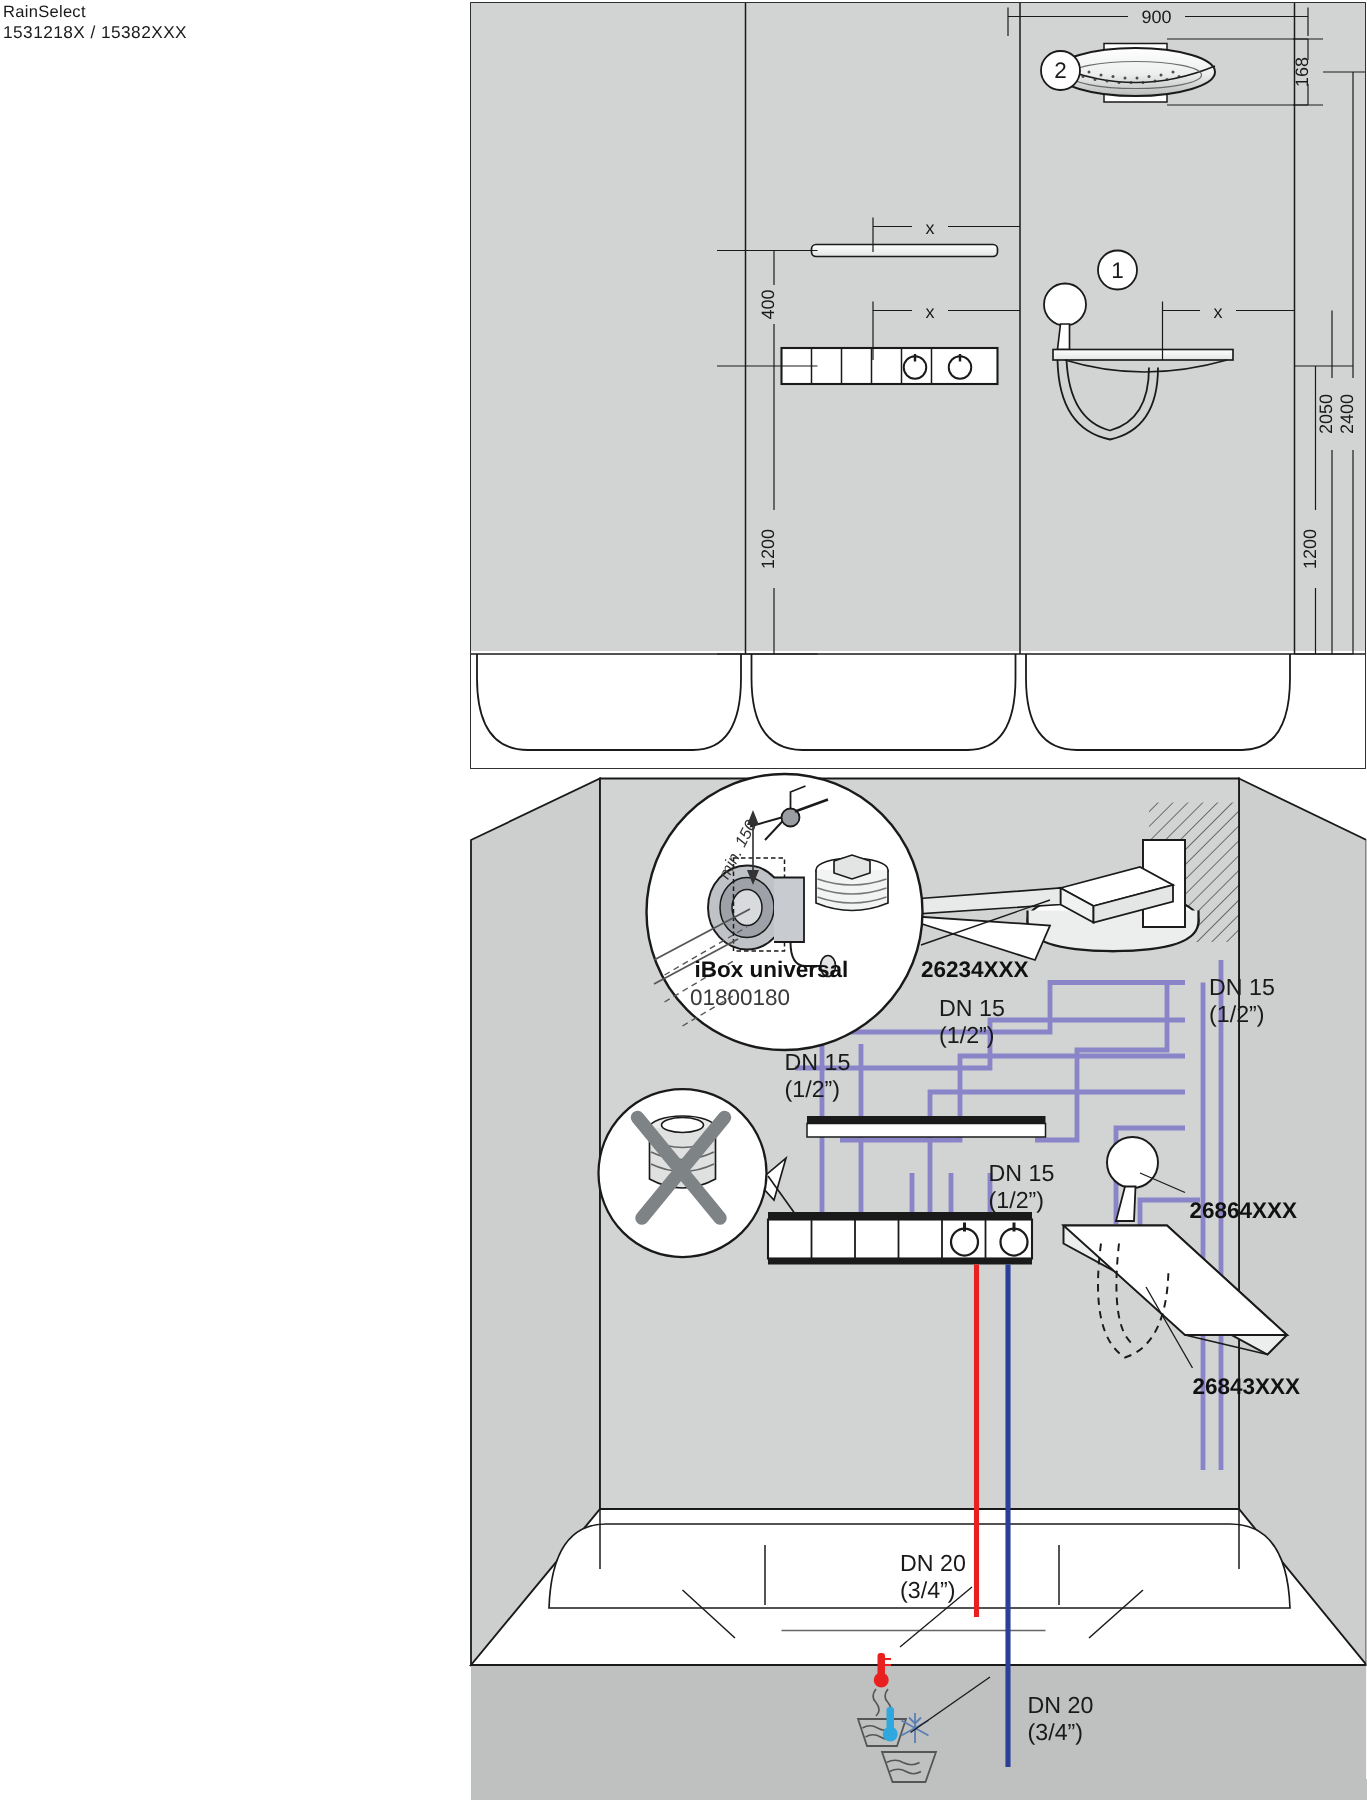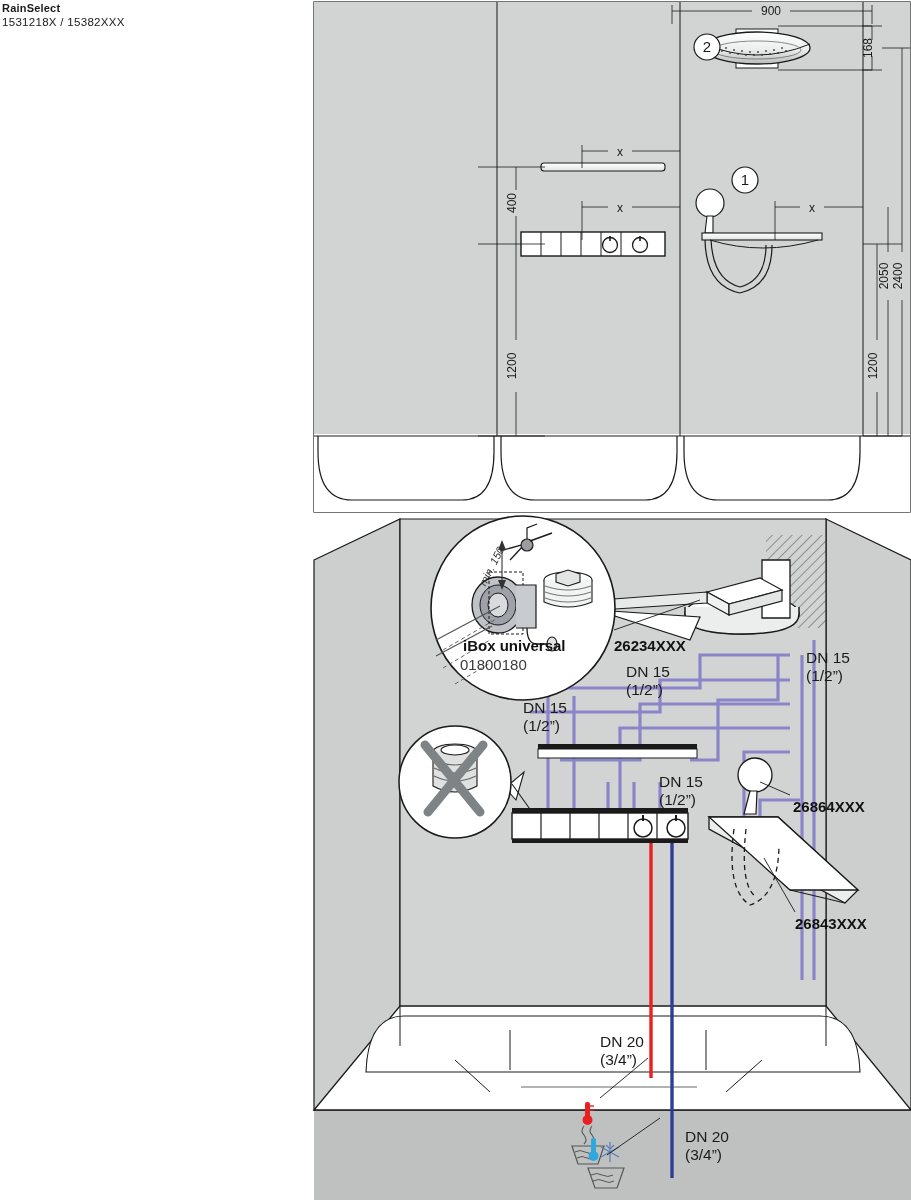--- a/index.html
+++ b/index.html
@@ -1,19 +1,19 @@
 <!DOCTYPE html>
 <html><head>
 <meta charset="utf-8">
 <style>
   html,body{margin:0;padding:0;background:#ffffff;}
   body{width:911px;height:1200px;position:relative;overflow:hidden;
        font-family:"Liberation Sans",sans-serif;color:#1a1a1a;}
   .hdr{position:absolute;left:2px;top:2px;}
-  .hdr-title{font-size:11px;font-weight:bold;letter-spacing:.2px;line-height:13px;}
+  .hdr-title{font-size:11px;font-weight:normal;letter-spacing:.2px;line-height:13px;}
   .hdr-sub{font-size:11.5px;line-height:14px;letter-spacing:.3px;}
   svg{position:absolute;left:0;top:0;}
   .dimtxt{font-family:"Liberation Sans",sans-serif;font-size:12px;fill:#1a1a1a;}
   .lbl{font-family:"Liberation Sans",sans-serif;font-size:15.5px;fill:#1a1a1a;}
   .lblb{font-family:"Liberation Sans",sans-serif;font-size:15px;fill:#111;font-weight:bold;}
   .ibx{font-family:"Liberation Sans",sans-serif;font-size:15px;font-weight:bold;fill:#111;}
   .ibxn{font-family:"Liberation Sans",sans-serif;font-size:15px;fill:#3a3a3a;}
   .minl{font-family:"Liberation Sans",sans-serif;font-size:11px;fill:#333;font-style:italic;}
   .cnum{font-family:"Liberation Sans",sans-serif;font-size:15px;fill:#1a1a1a;}
 </style>

